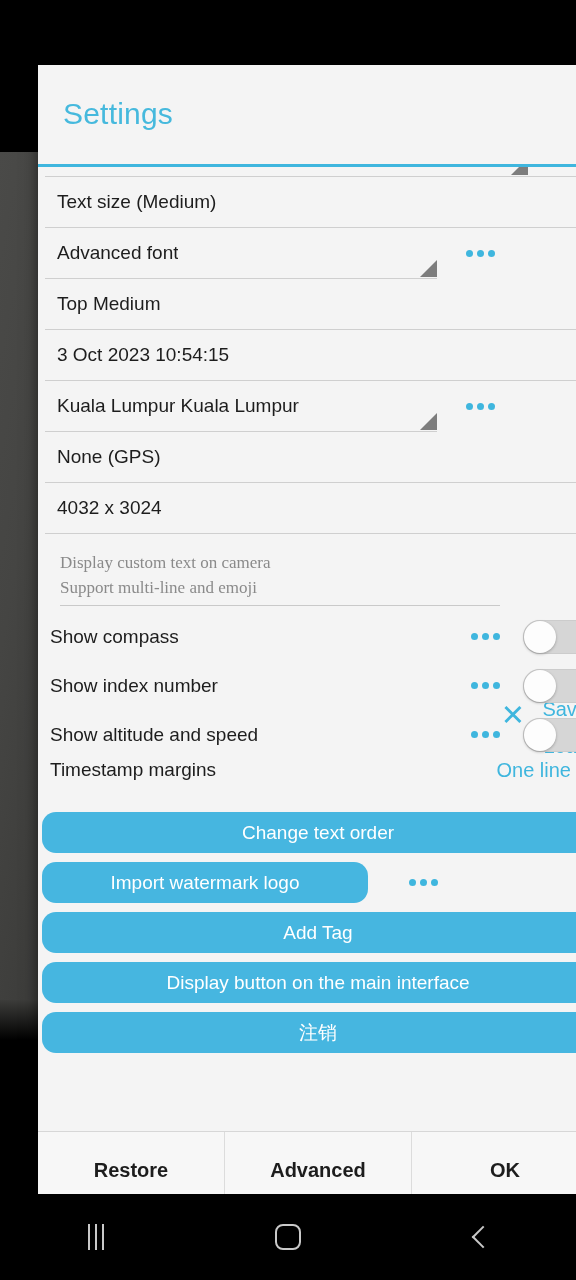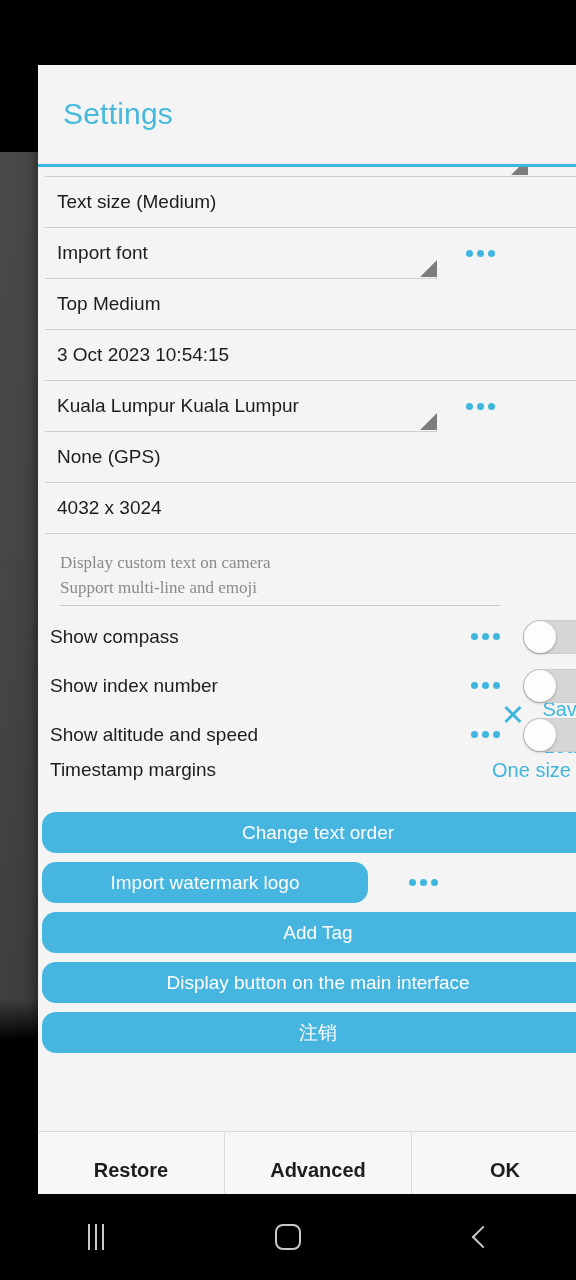--- a/index.html
+++ b/index.html
@@ -373,21 +373,21 @@
 
       <div class="spinner-row">
         <div class="spinner">
           <div class="spinner-label">Text size (Medium)</div>
           <div class="spinner-caret"></div>
         </div>
       </div>
 
       <div class="spinner-row">
         <div class="spinner narrow">
-          <div class="spinner-label">Import font</div>
+          <div class="spinner-label">Advanced font</div>
           <div class="spinner-caret"></div>
         </div>
         <div class="dots">
             <i></i>
             <i></i>
             <i></i>
           </div>
       </div>
 
       <div class="spinner-row">
@@ -474,21 +474,21 @@
             <i></i>
             <i></i>
           </div>
         <div class="switch">
             <div class="knob"></div>
           </div>
       </div>
 
       <div id="margins-row">
         <div class="toggle-label">Timestamp margins</div>
-        <div id="margins-value">One size</div>
+        <div id="margins-value">One line</div>
         <div id="margins-chevron"></div>
       </div>
 
       <div class="blue-row">
         <div class="blue-btn">Change text order</div>
       </div>
 
       <div class="blue-row">
         <div class="blue-btn partial">Import watermark logo</div>
         <div class="dots">

